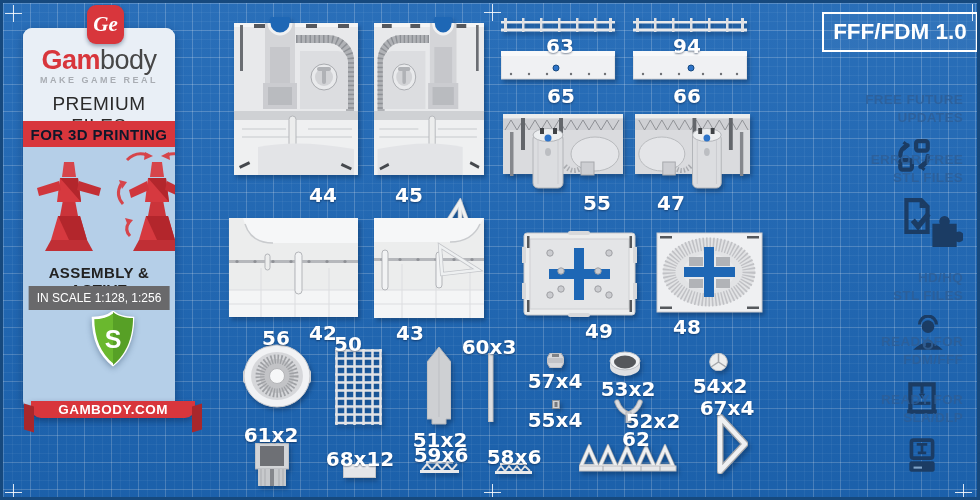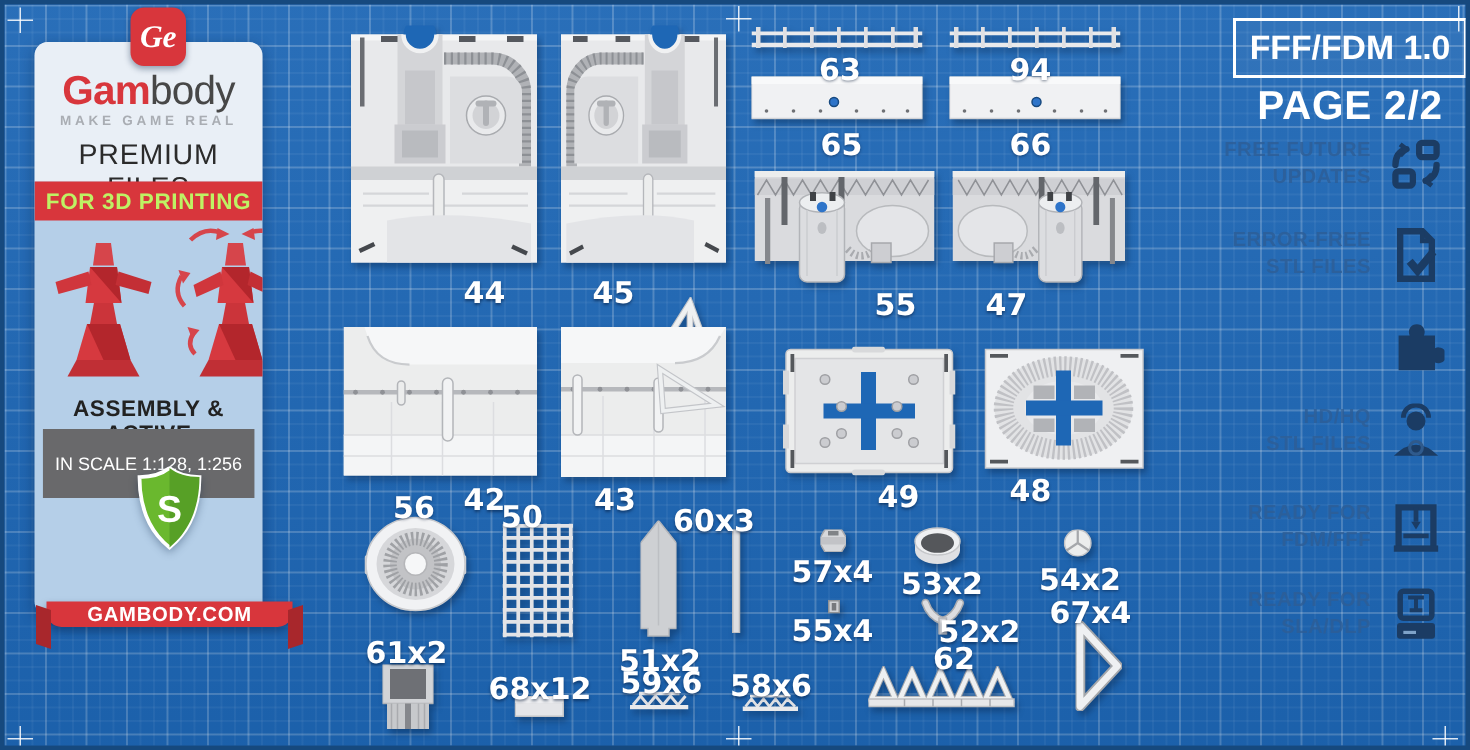--- a/index.html
+++ b/index.html
@@ -23,47 +23,47 @@
   .logo-badge{position:absolute;left:84px;top:2px;width:37px;height:39px;background:#d8363c;border-radius:9px;
      display:flex;align-items:center;justify-content:center;color:#fff;font-family:"Liberation Serif",serif;
      font-style:italic;font-size:21px;font-weight:bold;box-shadow:0 2px 4px rgba(10,35,70,.4);z-index:6;}
   .card-main{position:absolute;left:20px;top:25px;width:152px;height:382px;border-radius:9px;background:#b5cfe8;
      box-shadow:0 3px 9px rgba(8,30,65,.4);z-index:2;overflow:hidden;}
   .card-top{position:absolute;left:0;top:0;width:100%;height:93px;background:#e9eff6;}
   .brand{position:absolute;left:0;top:17px;width:100%;text-align:center;font-size:27px;font-weight:bold;letter-spacing:-.5px;}
   .brand .r{color:#d8363c;}.brand .d{color:#474747;font-weight:normal;}
   .tagline{position:absolute;left:0;top:47px;width:100%;text-align:center;font-size:9px;letter-spacing:2.5px;color:#a9adb3;font-weight:bold;}
   .premium{position:absolute;left:0;top:65px;width:100%;text-align:center;font-size:19px;color:#2b2b2b;letter-spacing:.5px;}
-  .red-band{position:absolute;left:0;top:93px;width:100%;height:26px;background:#d8363c;color:#bef264;
+  .red-band{position:absolute;left:0;top:93px;width:100%;height:26px;background:#d8363c;color:#0f172a;
      display:flex;align-items:center;justify-content:center;font-size:15px;font-weight:bold;letter-spacing:.4px;}
   .figs{position:absolute;left:8px;top:122px;}
   .assembly{position:absolute;left:0;top:236px;width:100%;text-align:center;font-size:15px;font-weight:bold;color:#222;letter-spacing:.4px;}
   .scale-badge{position:absolute;left:50%;top:258px;transform:translateX(-50%);background:#69696b;color:#fff;
-     font-size:12px;padding:16px 8px;white-space:nowrap;}
+     font-size:12px;padding:5px 8px;white-space:nowrap;}
   .card-support{position:absolute;left:10px;top:322px;width:200px;height:80px;background:#fcfdfe;border-radius:7px;
      box-shadow:0 3px 8px rgba(8,30,65,.4);z-index:3;
      clip-path:polygon(0 0,100% 0,100% 80%,87% 100%,13% 100%,0 80%);}
   .support-title{position:absolute;left:0;top:36px;width:100%;text-align:center;font-size:16.5px;font-weight:bold;color:#333;letter-spacing:.3px;}
   .support-sub{position:absolute;left:0;top:57px;width:100%;text-align:center;font-size:12.5px;color:#b9bdc3;letter-spacing:.3px;}
   .shield{position:absolute;left:86px;top:308px;z-index:5;filter:drop-shadow(0 2px 3px rgba(10,35,70,.35));}
   .ribbon{position:absolute;left:28px;top:398px;width:164px;height:17px;background:#d8363c;z-index:4;
      border-radius:0 0 10px 10px;display:flex;align-items:center;justify-content:center;color:#fff;
      font-size:13.5px;font-weight:bold;letter-spacing:.5px;box-shadow:0 3px 6px rgba(8,30,65,.4);}
   .ribbon:before,.ribbon:after{content:"";position:absolute;top:4px;width:10px;height:26px;background:#a8272c;z-index:-1;}
   .ribbon:before{left:-7px;transform:skewY(18deg);}
   .ribbon:after{right:-7px;transform:skewY(-18deg);}
 
   
   .fmt-box{position:absolute;left:819px;top:9px;width:152px;height:36px;border:2px solid #fff;
      display:flex;align-items:center;justify-content:center;color:#fff;font-size:22.5px;font-weight:bold;
      background:rgba(255,255,255,.04);}
   .page-label{position:absolute;left:819px;top:52px;width:156px;text-align:center;color:#fff;font-size:27px;font-weight:600;letter-spacing:.5px;}
 
   
-  .feature{position:absolute;right:14px;display:flex;align-items:flex-start;justify-content:flex-end;gap:11px;}
+  .feature{position:absolute;right:14px;display:flex;align-items:center;justify-content:flex-end;gap:11px;flex-direction:column;}
   .flabel{text-align:right;font-size:13.5px;font-weight:bold;color:#2e5e96;opacity:.8;line-height:1.3;letter-spacing:.3px;}
   .flabel span{display:block;}
   .ficon{flex:0 0 auto;}
 
   
   .part{position:absolute;filter:drop-shadow(2px 3px 2px rgba(6,32,68,.4));}
   .part svg{display:block;width:100%;height:100%;}
   .plabel{position:absolute;transform:translateX(-50%);color:#fff;font-family:"DejaVu Sans",sans-serif;
      font-size:20px;font-weight:bold;text-shadow:0 1px 2px rgba(0,20,50,.5);white-space:nowrap;z-index:5;}
 </style>
@@ -144,21 +144,20 @@
   </svg>
 
 
   <div class="ribbon">
     <span>GAMBODY.COM</span>
   </div>
 
   <div class="fmt-box">
     <span>FFF/FDM 1.0</span>
   </div>
-  <div class="page-label">PAGE 2/2</div>
 
   <div class="feature" style="top:88px">
     <div class="flabel">
         <span>FREE FUTURE</span>
         <span>UPDATES</span>
       </div>
     <svg class="ficon" width="38" height="38" viewBox="0 0 36 36" fill="none" stroke="#1b3c64" stroke-width="4">
       <rect x="20" y="4" width="11" height="9" rx="2"></rect>
         <rect x="5" y="22" width="11" height="9" rx="2"></rect>
       <path d="M12,8 q-7,2 -7,10" stroke-linecap="round"></path>
@@ -643,21 +642,21 @@
   <span class="plabel" style="left:558px;top:81px">65</span>
   <span class="plabel" style="left:684px;top:81px">66</span>
   <span class="plabel" style="left:594px;top:188px">55</span>
   <span class="plabel" style="left:668px;top:188px">47</span>
   <span class="plabel" style="left:320px;top:318px">42</span>
   <span class="plabel" style="left:407px;top:318px">43</span>
   <span class="plabel" style="left:596px;top:316px">49</span>
   <span class="plabel" style="left:684px;top:312px">48</span>
   <span class="plabel" style="left:273px;top:323px">56</span>
   <span class="plabel" style="left:345px;top:329px">50</span>
-  <span class="plabel" style="left:473px;top:332px">60x3</span>
+  <span class="plabel" style="left:486px;top:332px">60x3</span>
   <span class="plabel" style="left:437px;top:425px">51x2</span>
   <span class="plabel" style="left:268px;top:420px">61x2</span>
   <span class="plabel" style="left:357px;top:444px">68x12</span>
   <span class="plabel" style="left:438px;top:440px">59x6</span>
   <span class="plabel" style="left:511px;top:442px">58x6</span>
   <span class="plabel" style="left:552px;top:366px">57x4</span>
   <span class="plabel" style="left:625px;top:374px">53x2</span>
   <span class="plabel" style="left:717px;top:371px">54x2</span>
   <span class="plabel" style="left:552px;top:405px">55x4</span>
   <span class="plabel" style="left:650px;top:406px">52x2</span>

